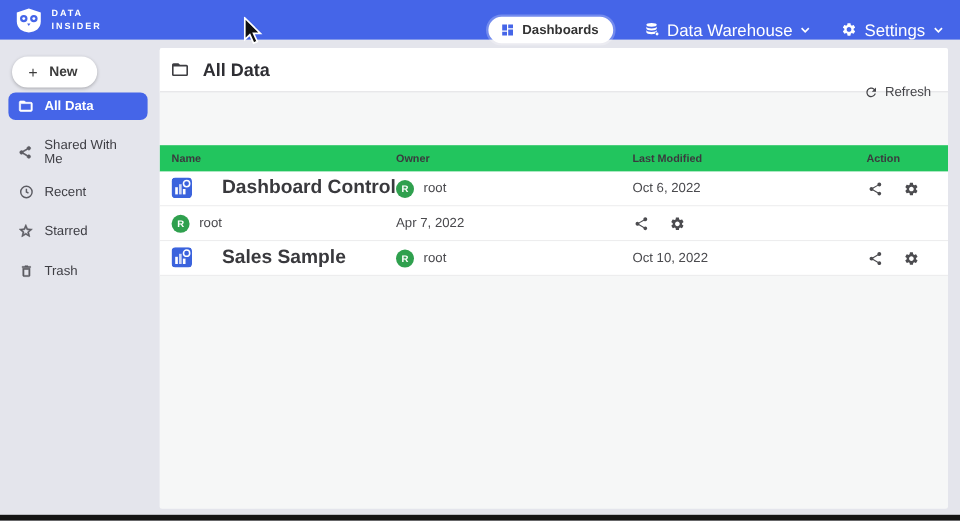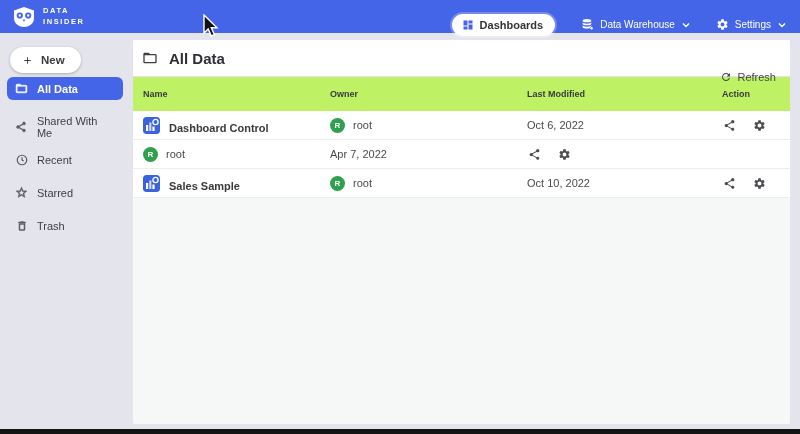--- a/index.html
+++ b/index.html
@@ -13,21 +13,21 @@
 
   
   .topbar {
     position:absolute; left:0; top:0; width:800px; height:33px;
     background:#4565e8; display:flex; align-items:center;
     justify-content:space-between; padding:0 14px 0 12px; z-index:5;
   }
   .brand { display:flex; align-items:center; gap:7px; }
   .brand-text { color:#fff; font-size:7.5px; font-weight:bold; letter-spacing:1.6px; line-height:1.35; }
   .topnav { display:flex; align-items:center; gap:26px;margin-top:16px; }
-  .topnav-item { display:flex; align-items:center; gap:6px; color:#fff; font-size:10px; cursor:pointer; }
+  .topnav-item { display:flex; align-items:center; gap:6px; color:#fff; font-size:14px; cursor:pointer; }
   .dash-btn {
     background:#fff; border-radius:15px; padding:5px 12px 5px 10px;
     display:flex; align-items:center; gap:6px; color:#333; font-size:11px;
     font-weight:bold; box-shadow:0 0 0 2px rgba(255,255,255,.25); cursor:pointer;
   }
   .chev { margin-left:1px; display:flex; }
 
   
   .sidebar { position:absolute; left:0; top:33px; width:127px; height:428px; }
   .new-btn {
@@ -57,30 +57,30 @@
   }
   .card-head {
     background:#fff; height:37px; display:flex; align-items:center;
     justify-content:space-between; padding:0 14px 0 9px;
     border-bottom:1px solid #e3e3e5;
   }
   .card-title { display:flex; align-items:center; gap:11px; font-size:15px; font-weight:bold; color:#2e2e33; }
   .refresh { display:flex; align-items:center; gap:5px; font-size:11px; color:#454549; cursor:pointer;margin-top:37px; }
 
   .thead {
-    background:#bef264; height:34px; display:grid;
+    background:#22c55e; height:22px; display:grid;
     grid-template-columns:187px 197px 195px 1fr; align-items:center;
-    padding-left:10px; font-size:9px; font-weight:bold; color:#3a3a3e;
+    padding-left:10px; font-size:9px; font-weight:bold; color:#3a3a3e;margin-top:44px;
   }
   .trow {
     background:#fff; height:29px; display:grid;
     grid-template-columns:187px 197px 195px 1fr; align-items:center;
     padding-left:10px; border-bottom:1px solid #ededee; cursor:pointer;
   }
-  .cell-name { display:flex; align-items:flex-end; gap:9px; font-size:11px; font-weight:bold; color:#39393d; }
+  .cell-name { display:flex; align-items:flex-start; gap:25px; font-size:16px; font-weight:bold; color:#39393d; }
   .cell-owner { display:flex; align-items:center; gap:8px; font-size:11px; color:#4a4a4e; }
   .avatar {
     width:15px; height:15px; border-radius:50%; background:#2fa04e;
     color:#fff; font-size:8px; font-weight:bold;
     display:flex; align-items:center; justify-content:center;
   }
   .cell-date { font-size:11px; color:#4a4a4e; }
   .cell-action { display:flex; align-items:center; gap:17px; padding-left:1px; }
   .act-icon { display:flex; cursor:pointer; }
 

